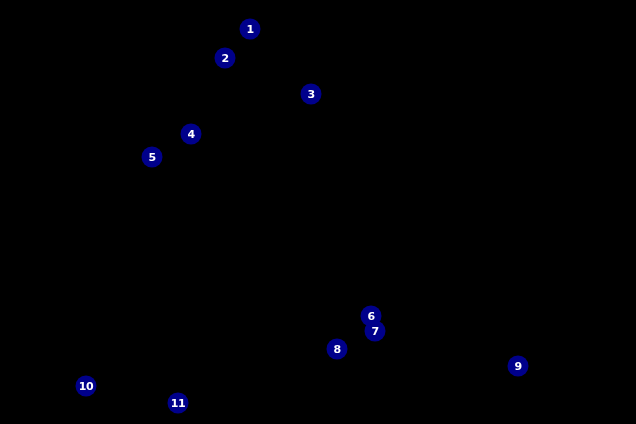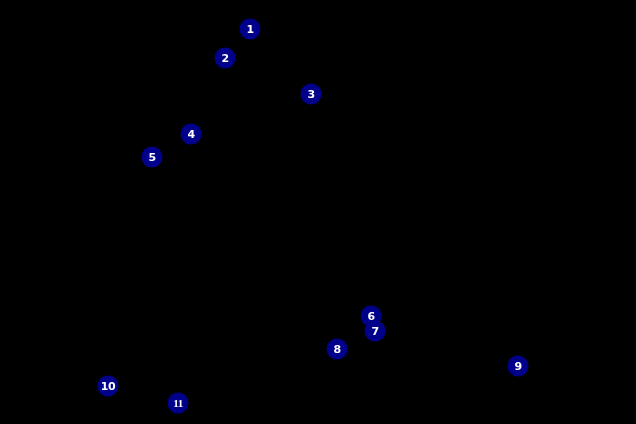--- a/index.html
+++ b/index.html
@@ -68,20 +68,20 @@
   </div>
 
   <div class="marker" style="left: 337px; top: 349px; width: 21px; height: 21px; background: rgb(0, 0, 139);">
     <span class="marker-label" style="color: rgb(255, 255, 255);">8</span>
   </div>
 
   <div class="marker" style="left: 518px; top: 366px; width: 21px; height: 21px; background: rgb(0, 0, 139);">
     <span class="marker-label" style="color: rgb(255, 255, 255);">9</span>
   </div>
 
-  <div class="marker" style="left: 108px; top: 386px; width: 21px; height: 21px; background: rgb(0, 0, 139);">
+  <div class="marker" style="left: 86px; top: 386px; width: 21px; height: 21px; background: rgb(0, 0, 139);">
     <span class="marker-label" style="color: rgb(255, 255, 255);">10</span>
   </div>
 
   <div class="marker" style="left: 178px; top: 403px; width: 21px; height: 21px; background: rgb(0, 0, 139);">
-    <span class="marker-label" style="color: rgb(255, 255, 255); font-family: Liberation Serif, serif;">11</span>
+    <span class="marker-label" style="color: rgb(255, 255, 255);">11</span>
   </div>
 </div>
 
 </body></html>

